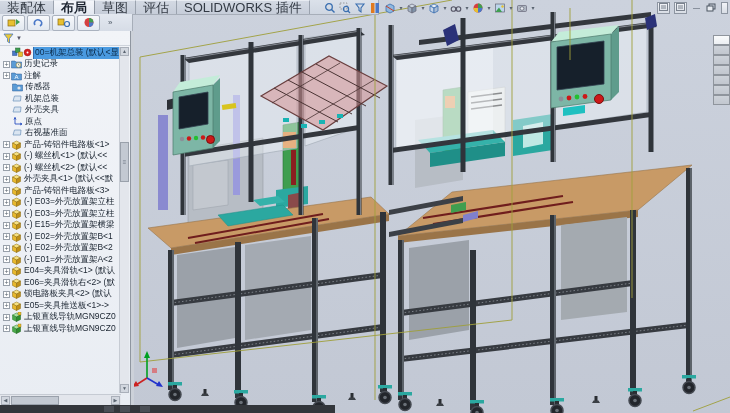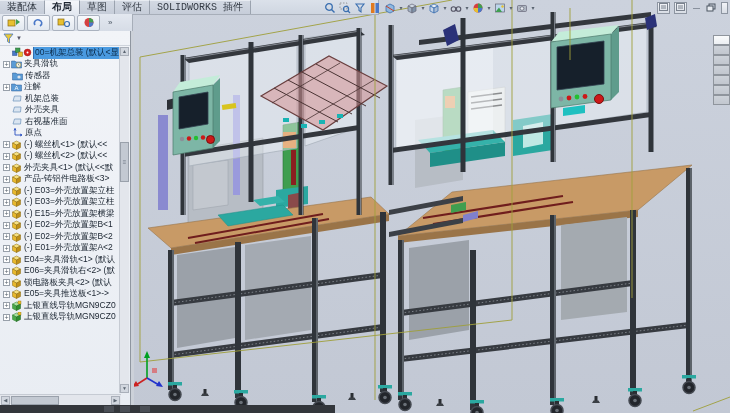--- a/index.html
+++ b/index.html
@@ -6,23 +6,23 @@
   #app{position:relative;width:730px;height:413px;overflow:hidden;
        font-family:"Liberation Sans","DejaVu Sans",sans-serif;
        -webkit-font-smoothing:antialiased;}
   
   #viewport{position:absolute;left:0;top:0;width:730px;height:413px;}
   
   #tabbar{position:absolute;left:0;top:0;width:378px;height:14px;
           background:linear-gradient(#dbe1ea,#cfd6e1);
           border-bottom:1px solid #a7aeb9;border-right:1px solid #a7aeb9;
           display:flex;align-items:stretch;}
-  .tab{font-size:10px;line-height:13px;padding:0 7px;color:#333a44;
+  .tab{font-size:13px;line-height:13px;padding:0 7px;color:#333a44;
        background:linear-gradient(#d3d9e3,#c6cdd9);
-       border-right:1px solid #9ba3af;border-top:1px solid #e8ecf2;white-space:nowrap;font-family:Liberation Mono, monospace;}
+       border-right:1px solid #9ba3af;border-top:1px solid #e8ecf2;white-space:nowrap;}
   .tab.active{background:linear-gradient(#f4f6fa,#e4e9f1);color:#1c2430;
        border-right:1px solid #8f97a3;font-weight:bold;}
   
   #cmdbar{position:absolute;left:0;top:14px;width:133px;height:17px;
           background:linear-gradient(#e3e8f0,#d6dce6);
           border-right:1px solid #a7aeb9;display:flex;align-items:center;gap:2px;padding-left:2px;box-sizing:border-box;}
   .cmdbtn{width:21px;height:14px;border:1px solid #aab2bf;border-radius:2px;
           background:linear-gradient(#f7f9fc,#e2e8f0);display:flex;align-items:center;justify-content:center;}
   #cmd-overflow{font-size:8px;color:#4a5562;margin-left:6px;}
   
@@ -407,65 +407,74 @@
             </svg></span>
           <span class="lbl">00=机架总装 (默认&lt;显示</span>
         </div>
         <div class="trow">
           <span class="expander">+</span>
           <span><svg class="ticon" viewBox="0 0 11 11">
               <path d="M0.5,3 L4,3 L5,4 L10.5,4 L10.5,10 L0.5,10 Z" fill="#5b9bd5" stroke="#2a5a96" stroke-width="0.5"></path>
               <circle cx="7.5" cy="7" r="2.4" fill="#f4f6e8" stroke="#8a6a10" stroke-width="0.5"></circle>
               <path d="M7.5,5.8 L7.5,7 L8.4,7.6" stroke="#555" stroke-width="0.6" fill="none"></path>
             </svg></span>
-          <span class="lbl">夹具滑轨</span>
+          <span class="lbl">历史记录</span>
+        </div>
+        <div class="trow">
+          <span class="expander">+</span>
+          <span><svg class="ticon" viewBox="0 0 11 11">
+              <path d="M0.5,3 L4,3 L5,4 L10.5,4 L10.5,10 L0.5,10 Z" fill="#5b9bd5" stroke="#2a5a96" stroke-width="0.5"></path>
+              <text x="5.5" y="9.3" font-size="6" fill="#fff" text-anchor="middle" font-family="sans-serif">A</text>
+            </svg></span>
+          <span class="lbl">注解</span>
         </div>
         <div class="trow">
           <span class="noexp"></span>
           <span><svg class="ticon" viewBox="0 0 11 11">
               <path d="M0.5,3 L4,3 L5,4 L10.5,4 L10.5,10 L0.5,10 Z" fill="#5b9bd5" stroke="#2a5a96" stroke-width="0.5"></path>
               <circle cx="7" cy="7" r="1.6" fill="#e0e4ea"></circle>
             </svg></span>
           <span class="lbl">传感器</span>
         </div>
         <div class="trow">
-          <span class="expander">+</span>
-          <span><svg class="ticon" viewBox="0 0 11 11">
-              <path d="M0.5,3 L4,3 L5,4 L10.5,4 L10.5,10 L0.5,10 Z" fill="#5b9bd5" stroke="#2a5a96" stroke-width="0.5"></path>
-              <text x="5.5" y="9.3" font-size="6" fill="#fff" text-anchor="middle" font-family="sans-serif">A</text>
-            </svg></span>
-          <span class="lbl">注解</span>
-        </div>
-        <div class="trow">
           <span class="noexp"></span>
           <span><svg class="ticon" viewBox="0 0 11 11">
               <polygon points="2.5,3 9,3 8.5,8 1,8" fill="rgba(170,200,230,0.3)" stroke="#7a9cc0" stroke-width="0.8"></polygon>
             </svg></span>
           <span class="lbl">机架总装</span>
         </div>
         <div class="trow">
           <span class="noexp"></span>
           <span><svg class="ticon" viewBox="0 0 11 11">
               <polygon points="2.5,3 9,3 8.5,8 1,8" fill="rgba(170,200,230,0.3)" stroke="#7a9cc0" stroke-width="0.8"></polygon>
             </svg></span>
           <span class="lbl">外壳夹具</span>
         </div>
         <div class="trow">
           <span class="noexp"></span>
           <span><svg class="ticon" viewBox="0 0 11 11">
+              <path d="M3,1.5 L3,8 L10,8 M3,1.5 L2,3.5 M3,1.5 L4,3.5 M10,8 L8,7 M10,8 L8,9" stroke="#2a50c0" stroke-width="0.9" fill="none"></path>
+            </svg></span>
+          <span class="lbl">原点</span>
+        </div>
+        <div class="trow">
+          <span class="noexp"></span>
+          <span><svg class="ticon" viewBox="0 0 11 11">
               <polygon points="2.5,3 9,3 8.5,8 1,8" fill="rgba(170,200,230,0.3)" stroke="#7a9cc0" stroke-width="0.8"></polygon>
             </svg></span>
           <span class="lbl">右视基准面</span>
         </div>
         <div class="trow">
-          <span class="noexp"></span>
-          <span><svg class="ticon" viewBox="0 0 11 11">
-              <path d="M3,1.5 L3,8 L10,8 M3,1.5 L2,3.5 M3,1.5 L4,3.5 M10,8 L8,7 M10,8 L8,9" stroke="#2a50c0" stroke-width="0.9" fill="none"></path>
-            </svg></span>
-          <span class="lbl">原点</span>
+          <span class="expander">+</span>
+          <span><svg class="ticon" viewBox="0 0 11 11">
+              <polygon points="1.5,4 5.5,2 9.5,4 5.5,6" fill="#f6e080" stroke="#8a6a10" stroke-width="0.5"></polygon>
+              <polygon points="1.5,4 5.5,6 5.5,10.5 1.5,8.5" fill="#e8b82c" stroke="#8a6a10" stroke-width="0.5"></polygon>
+              <polygon points="9.5,4 5.5,6 5.5,10.5 9.5,8.5" fill="#c09018" stroke="#8a6a10" stroke-width="0.5"></polygon>
+            </svg></span>
+          <span class="lbl">产品-铸铝件电路板&lt;1&gt;</span>
         </div>
         <div class="trow">
           <span class="expander">+</span>
           <span><svg class="ticon" viewBox="0 0 11 11">
               <polygon points="1.5,4 5.5,2 9.5,4 5.5,6" fill="#f6e080" stroke="#8a6a10" stroke-width="0.5"></polygon>
               <polygon points="1.5,4 5.5,6 5.5,10.5 1.5,8.5" fill="#e8b82c" stroke="#8a6a10" stroke-width="0.5"></polygon>
               <polygon points="9.5,4 5.5,6 5.5,10.5 9.5,8.5" fill="#c09018" stroke="#8a6a10" stroke-width="0.5"></polygon>
             </svg></span>
           <span class="lbl">(-) 螺丝机&lt;1&gt; (默认&lt;&lt;</span>
         </div>

